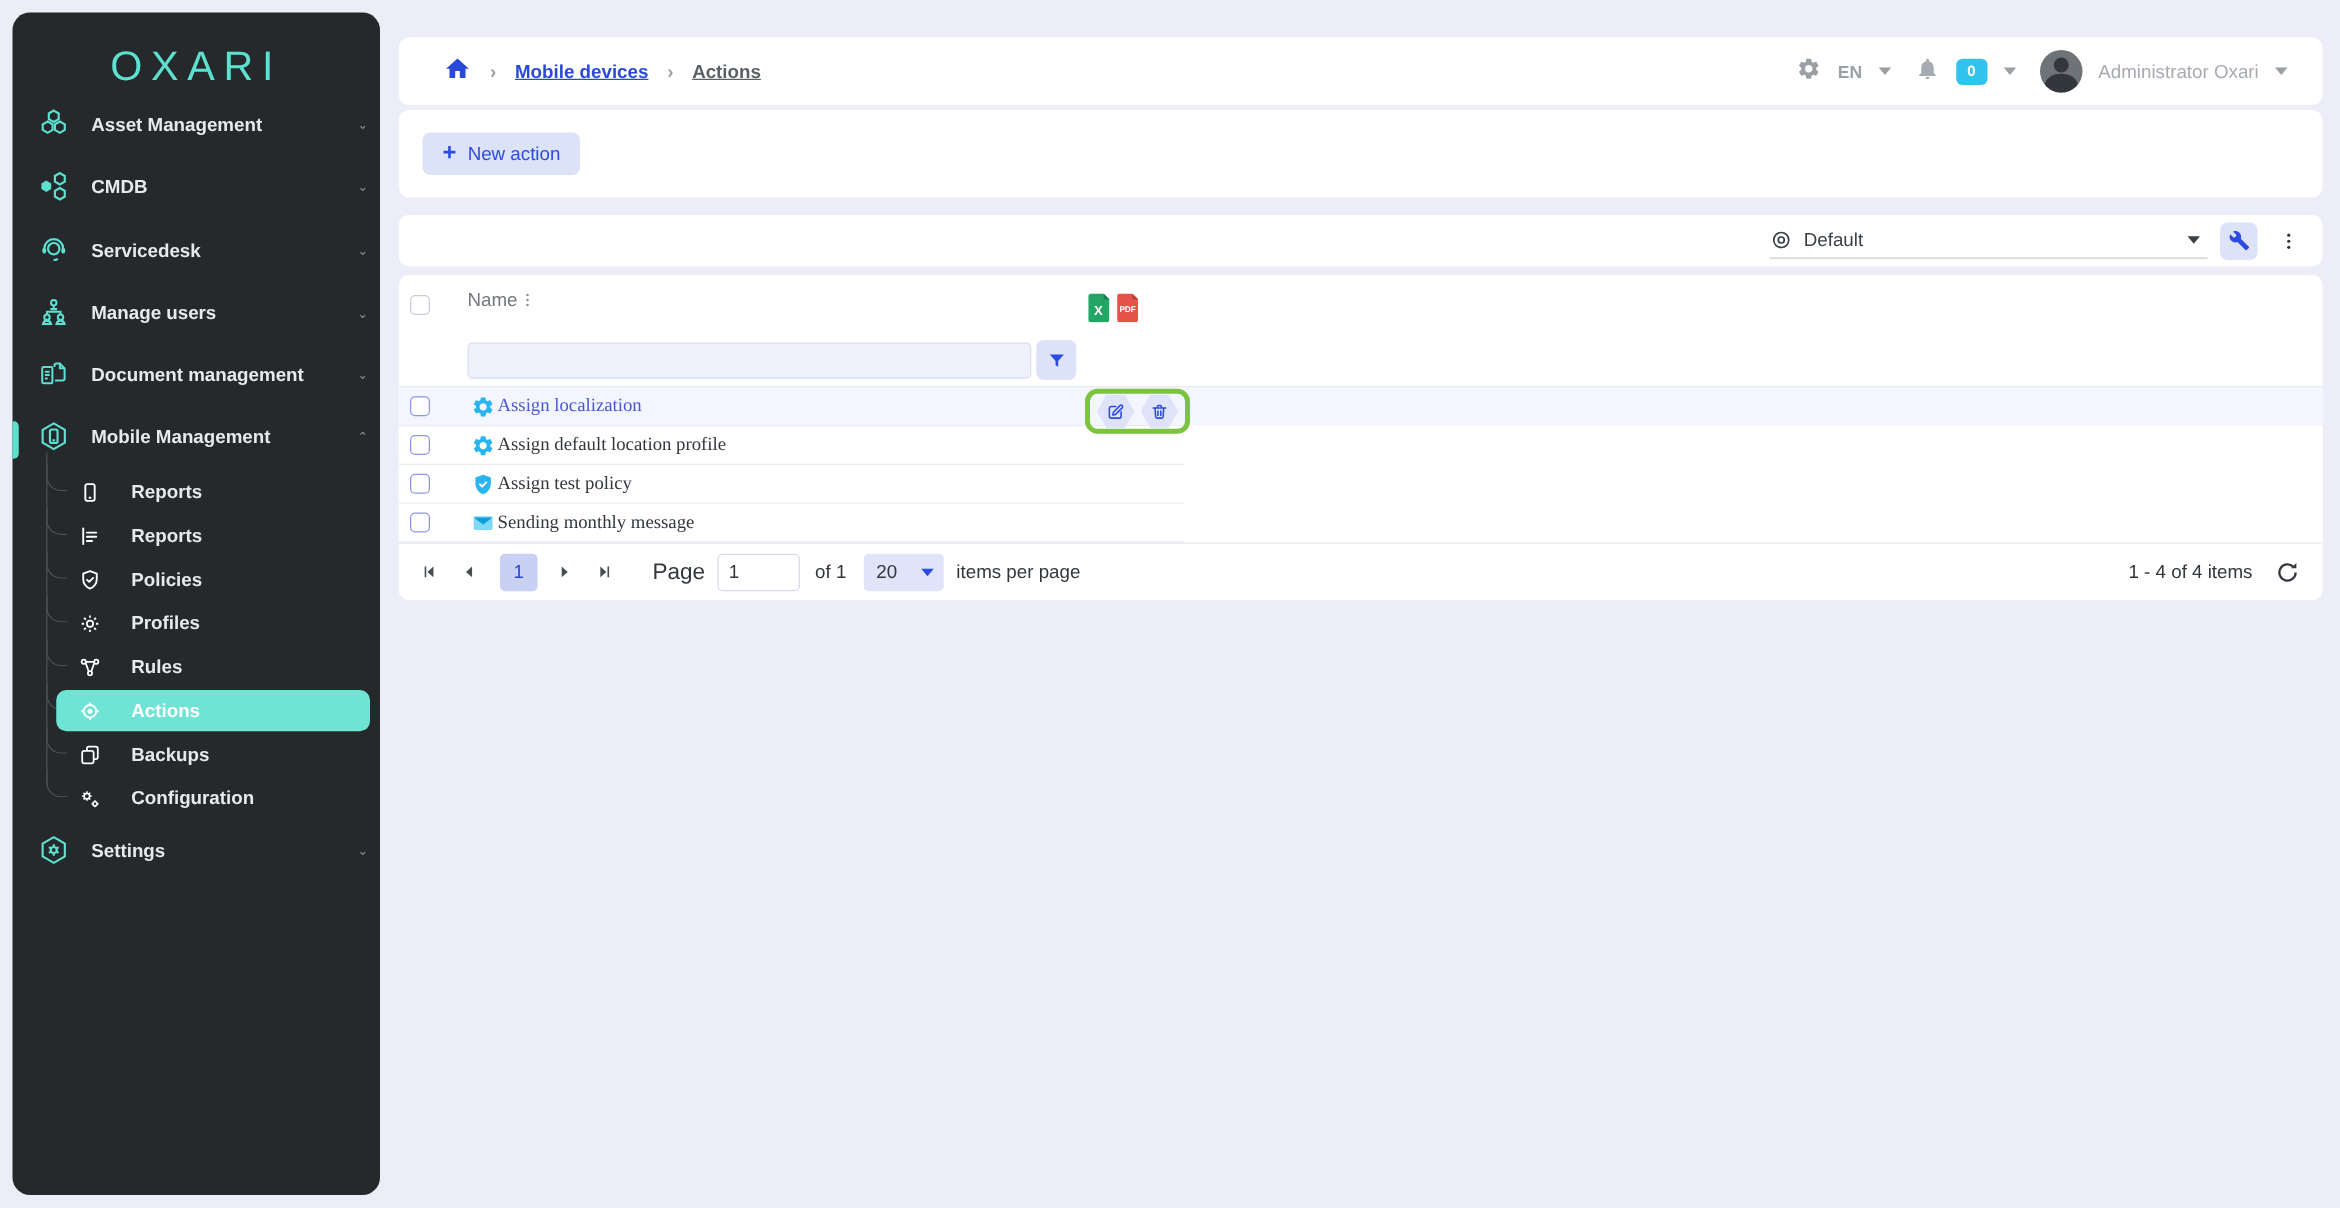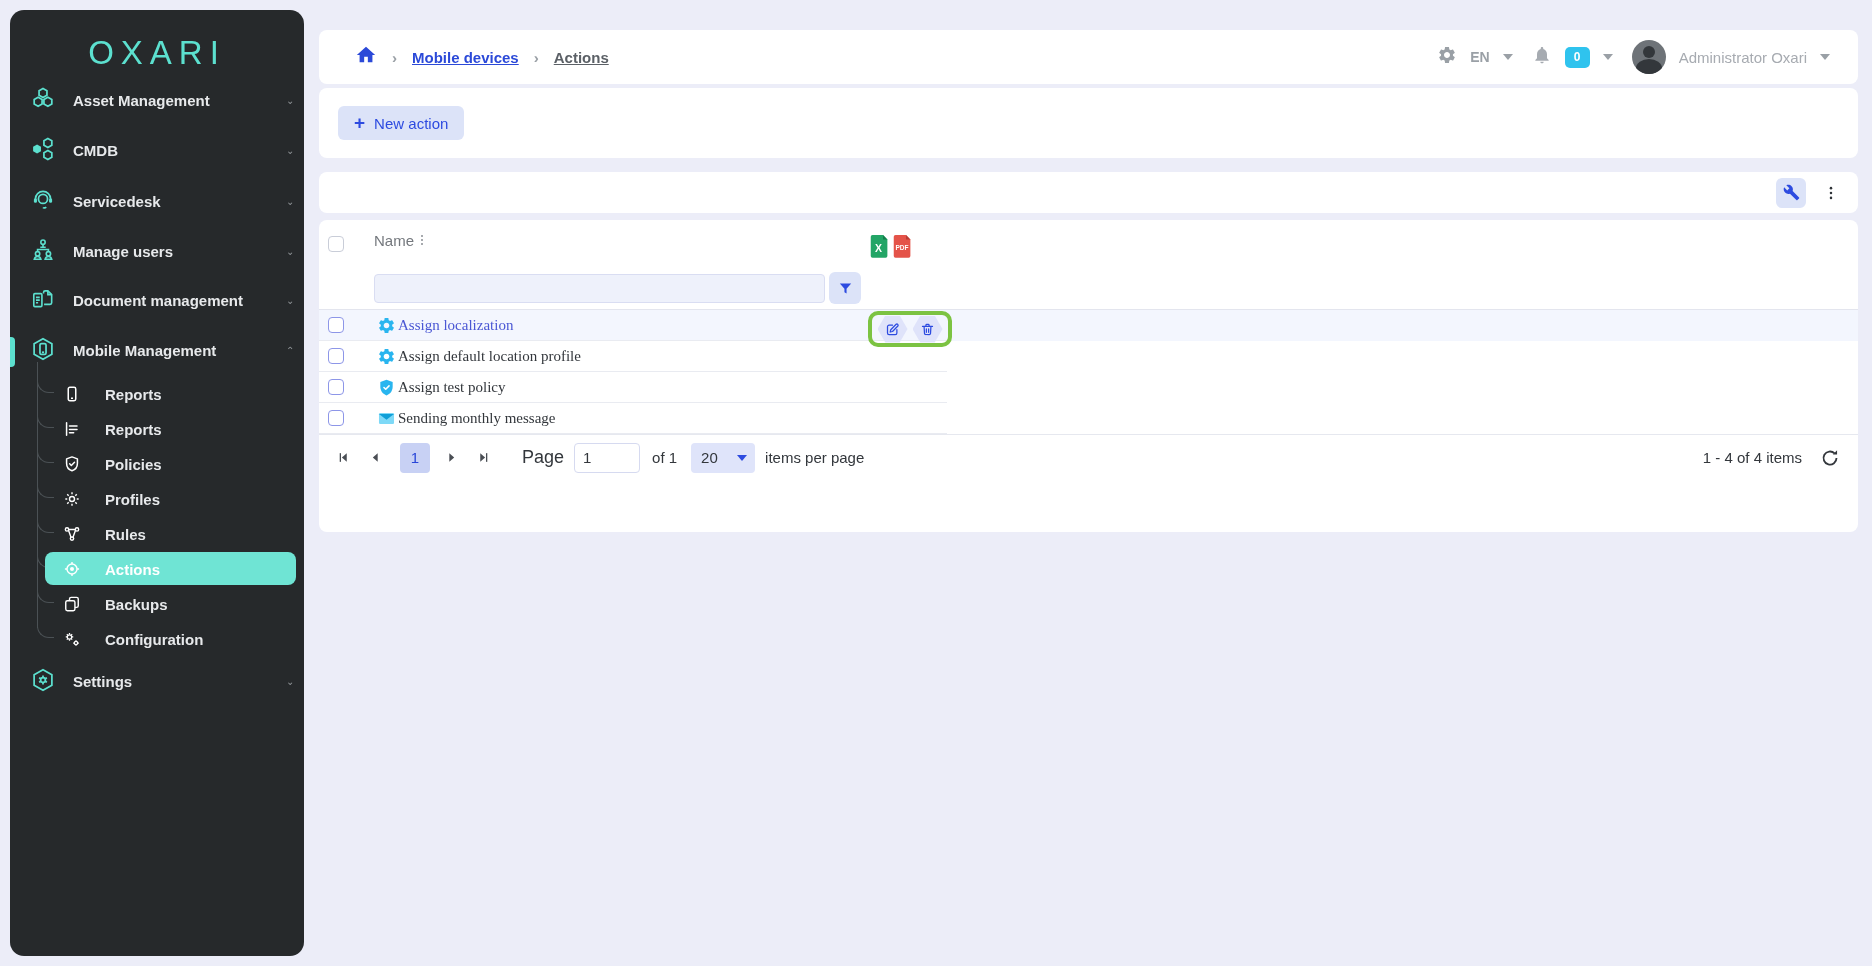--- a/index.html
+++ b/index.html
@@ -37,21 +37,21 @@
   .toggle-row { position:absolute; left:0; top:699px; width:294px; height:44px; cursor:pointer; }
   .toggle-row .tg-ch { position:absolute; left:25px; top:50%; transform:translateY(-50%); width:14px; height:14px; }
   .toggle-row .tg-lb { position:absolute; left:60px; top:50%; transform:translateY(-50%);
                        color:#f2f3f4; font-size:15px; font-weight:700; }
 
   
   .card { position:absolute; left:319px; width:1539px; background:#fff; border-radius:8px; }
   .card-bread  { top:30px;  height:54px; }
   .card-tool   { top:88px;  height:70px; }
   .card-view   { top:172px; height:41px; }
-  .card-table  { top:220px; height:312px; }
+  .card-table  { top:220px; height:260px; }
 
   
   .bread-left { position:absolute; left:36px; top:0; height:54px; display:flex; align-items:center; gap:15px; }
   .crumb-sep { color:#9aa0a6; font-size:15px; font-weight:700; }
   .crumb-link { color:#2b49d8; font-size:15px; font-weight:700; text-decoration:underline; cursor:pointer; }
   .crumb-cur  { color:#5b6066; font-size:15px; font-weight:700; text-decoration:underline; cursor:pointer; }
   .bread-right { position:absolute; right:28px; top:0; height:54px; display:flex; align-items:center; gap:13px; }
   .hdr-gray { color:#9aa0a6; font-size:14px; font-weight:700; }
   .caret-gray { width:0; height:0; border-left:5px solid transparent; border-right:5px solid transparent;
                 border-top:6px solid #9aa0a6; display:inline-block; }
@@ -351,20 +351,28 @@
 
 <div class="card card-tool">
   <button class="btn-new">
     <span class="plus-ic">+</span>
     <span>New action</span>
   </button>
 </div>
 
 <div class="card card-view">
   <div class="view-inner">
+    <div class="view-dd">
+      <svg viewBox="0 0 24 24" width="18" height="18">
+          <circle cx="12" cy="12" r="8" fill="none" stroke="#3a3f45" stroke-width="1.8"></circle>
+          <circle cx="12" cy="12" r="3.2" fill="none" stroke="#3a3f45" stroke-width="1.8"></circle>
+        </svg>
+      <span class="vlabel">Default</span>
+      <span class="caret-dark"></span>
+    </div>
     <button class="btn-wrench">
       <svg viewBox="0 0 24 24" width="17" height="17">
           <path fill="#2d4be0" d="M22.7 19l-9.1-9.1c.9-2.3.4-5-1.5-6.9-2-2-5-2.4-7.4-1.3L9 6 6 9 1.6 4.7C.4 7.1.9 10.1 2.9 12.1c1.9 1.9 4.6 2.4 6.9 1.5l9.1 9.1c.4.4 1 .4 1.4 0l2.3-2.3c.5-.4.5-1.1.1-1.4z"></path>
         </svg>
     </button>
     <span class="dots-btn">
       <svg viewBox="0 0 24 24" width="20" height="20">
           <circle cx="12" cy="5.5" r="1.7" fill="#2f3338"></circle>
           <circle cx="12" cy="12" r="1.7" fill="#2f3338"></circle>
           <circle cx="12" cy="18.5" r="1.7" fill="#2f3338"></circle>

